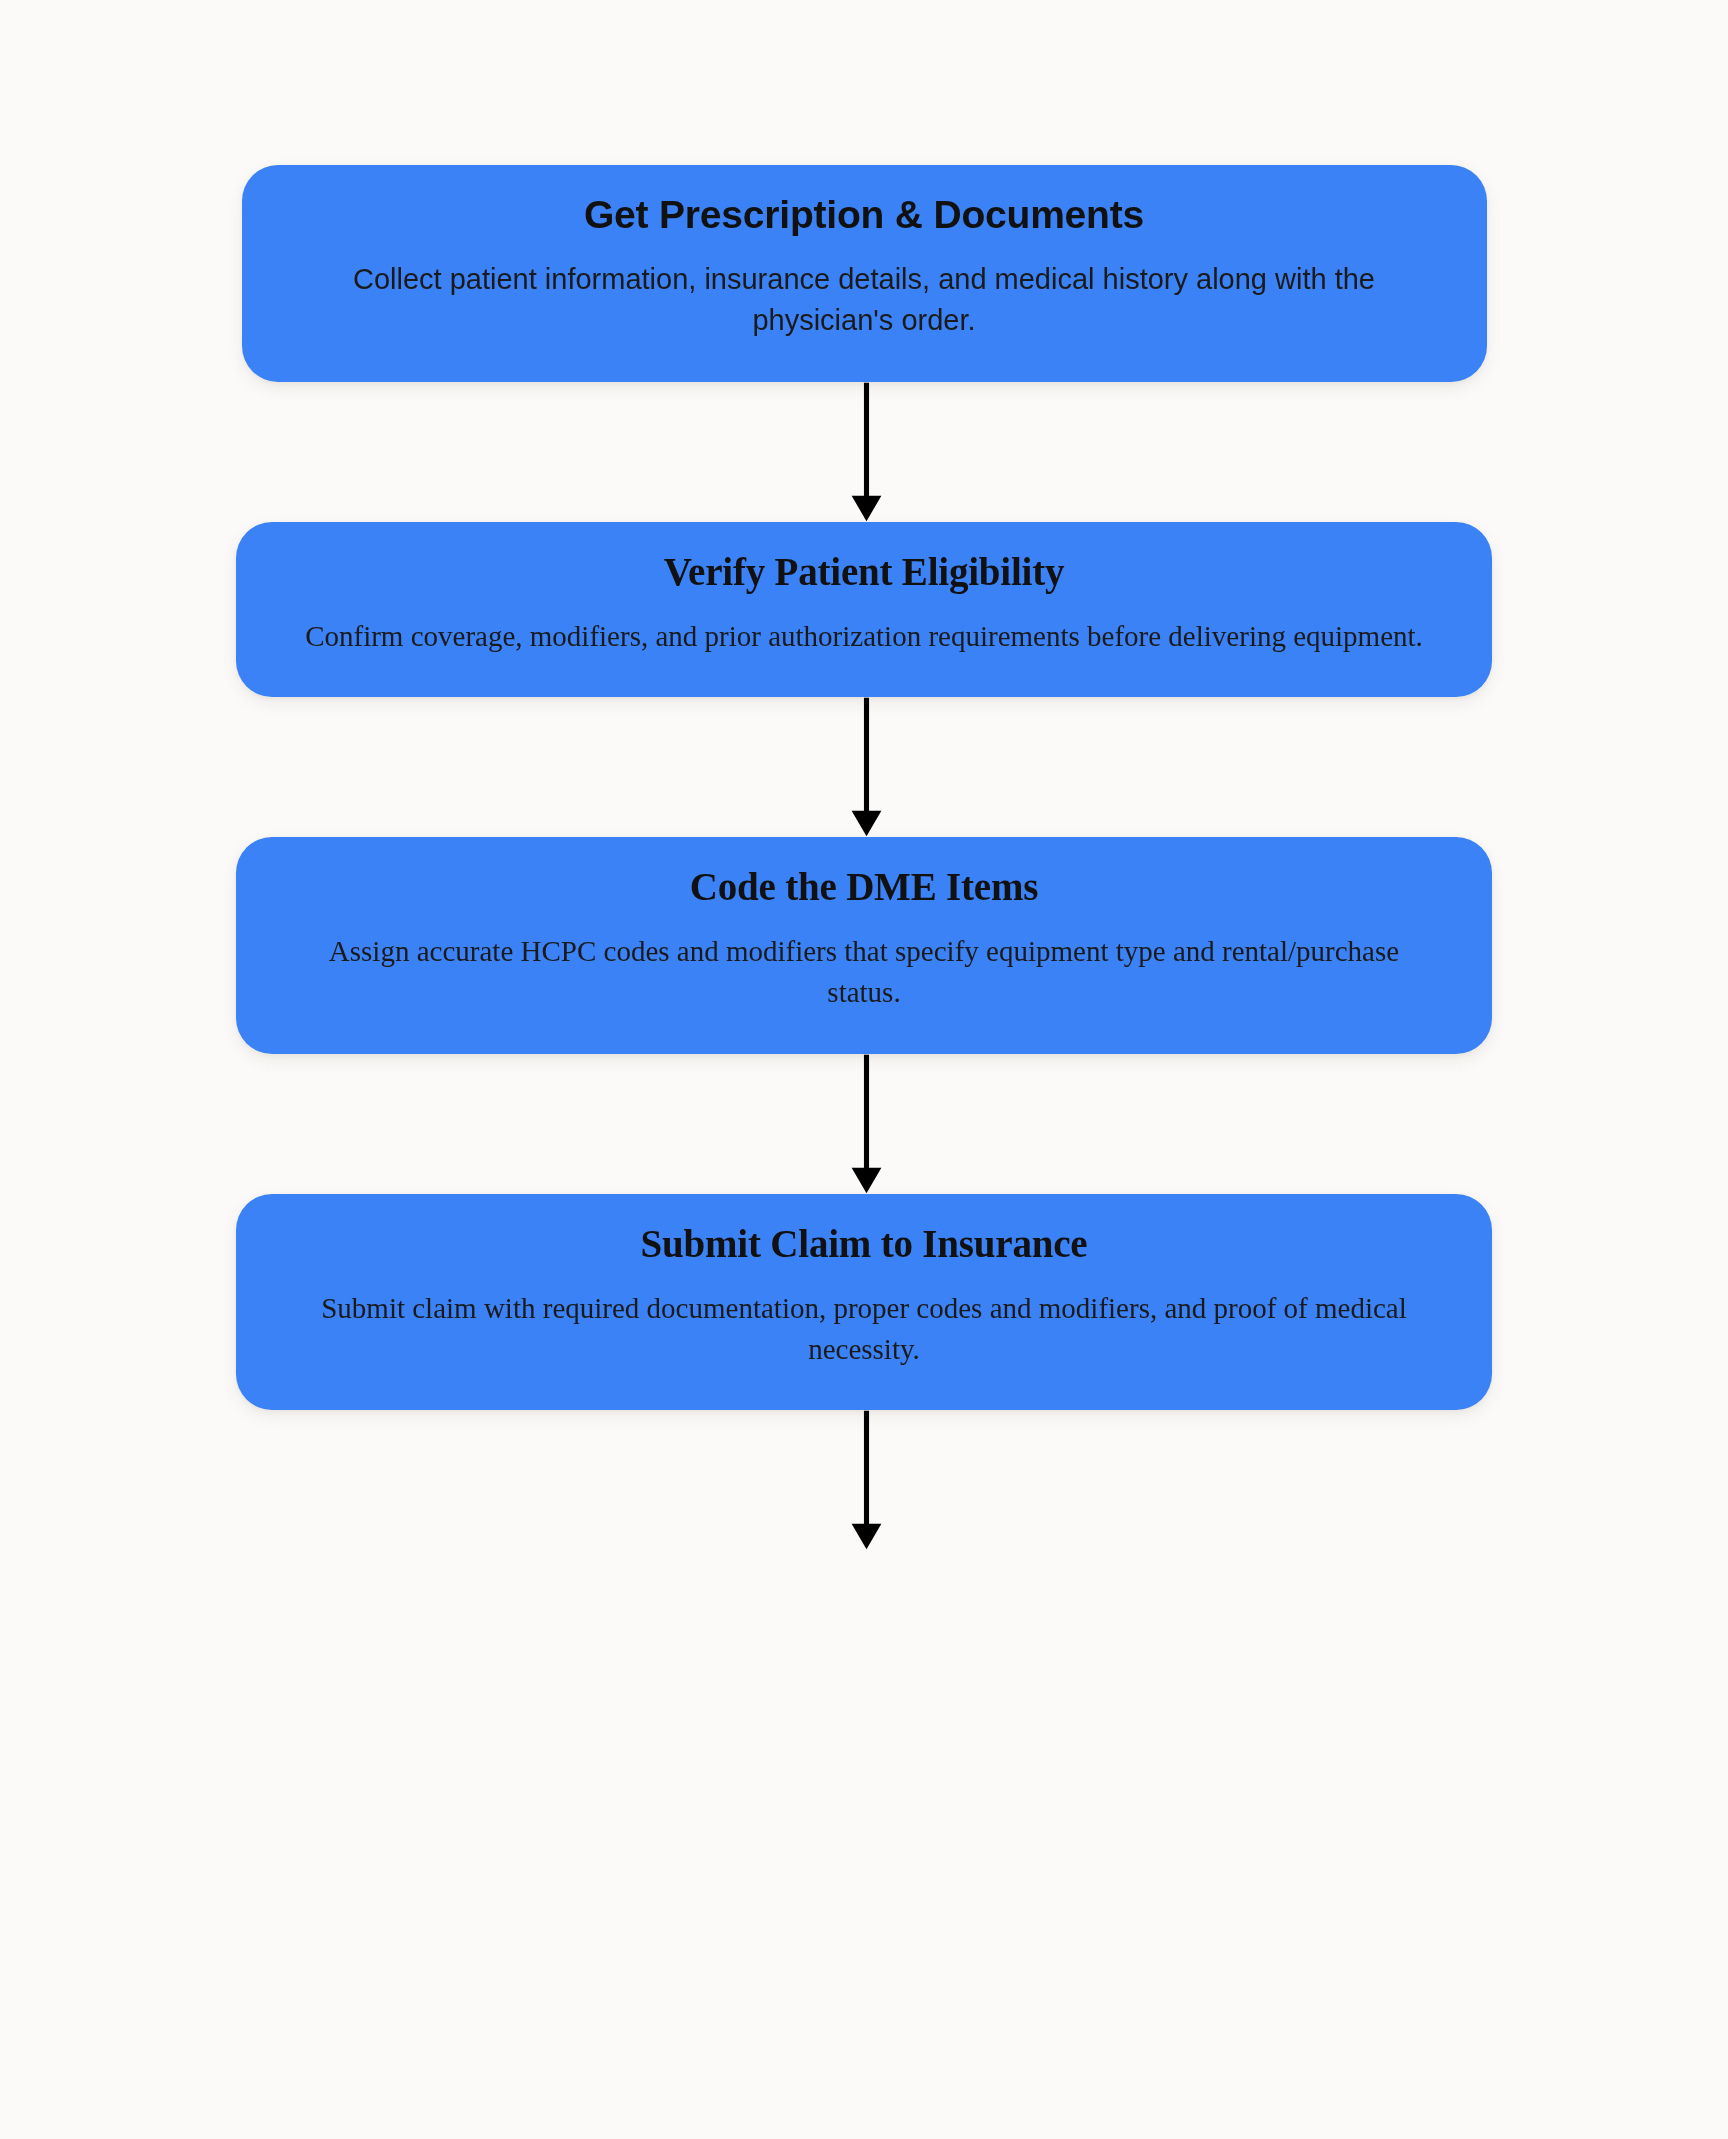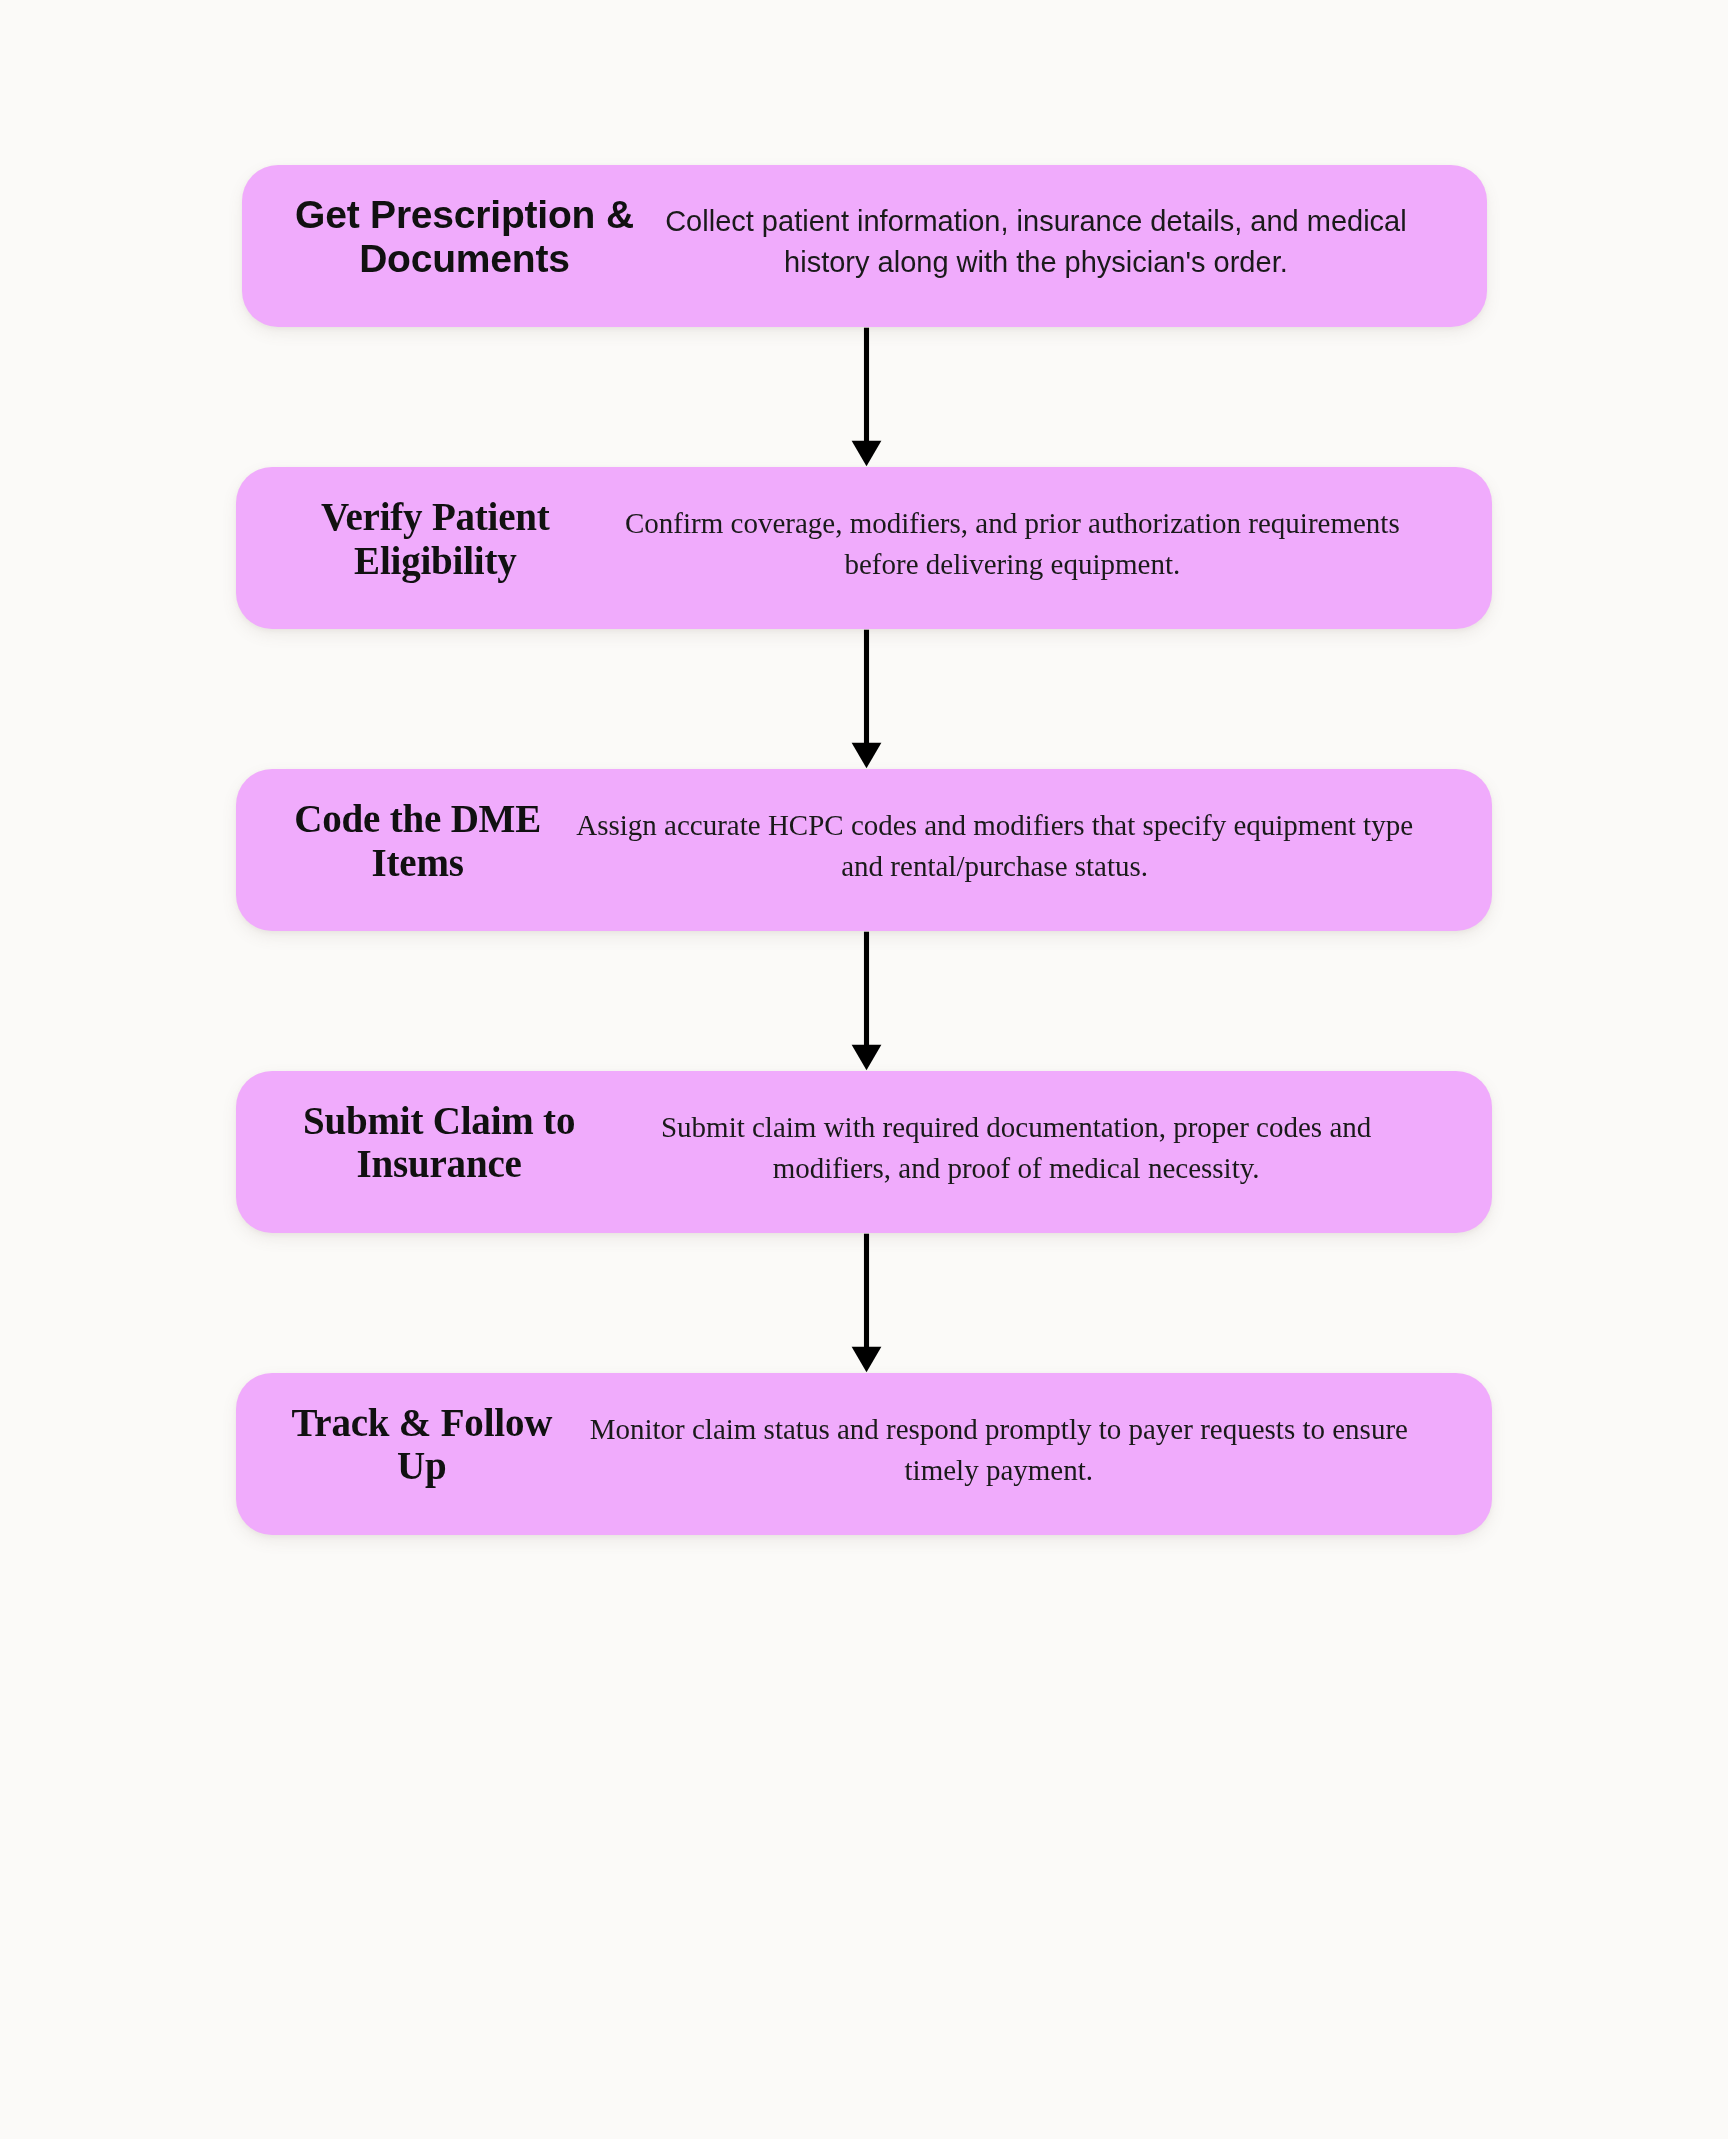--- a/index.html
+++ b/index.html
@@ -23,29 +23,29 @@
     display: flex;
     flex-direction: column;
     align-items: center;
     box-sizing: border-box;
     padding-top: 165px;
   }
 
   .step-card {
     position: relative;
     width: 1245px;
-    background: #f0abfc;
+    background: #3b82f6;
     border-radius: 36px;
     box-shadow: 0 6px 14.6px rgba(120, 95, 90, 0.10),
                 0 1.3px 4.3px rgba(120, 95, 90, 0.06);
     box-sizing: border-box;
     padding: 28px 51px 32px 51px;
     text-align: center;
     display: flex;
-    flex-direction: row;
+    flex-direction: column;
     justify-content: center;
   }
 
   .step-card.wide {
     width: 1256px;
     font-family: Liberation Serif, serif;
   }
 
   .step-title {
     font-size: 39px;
@@ -126,19 +126,15 @@
     <div class="step-desc">Submit claim with required documentation, proper codes and modifiers, and proof of medical necessity.</div>
   </div>
 
   <div class="connector">
     <svg class="connector-svg" width="51" height="140" viewBox="0 0 120 326">
       <rect x="54" y="0" width="12" height="268" fill="#000000"></rect>
       <polygon points="25,266 95,266 60,326" fill="#000000"></polygon>
     </svg>
   </div>
 
-  <div class="step-card wide">
-    <div class="step-title">Track &amp; Follow Up</div>
-    <div class="step-desc">Monitor claim status and respond promptly to payer requests to ensure timely payment.</div>
-  </div>
 
 </div>
 
 
 </body></html>

